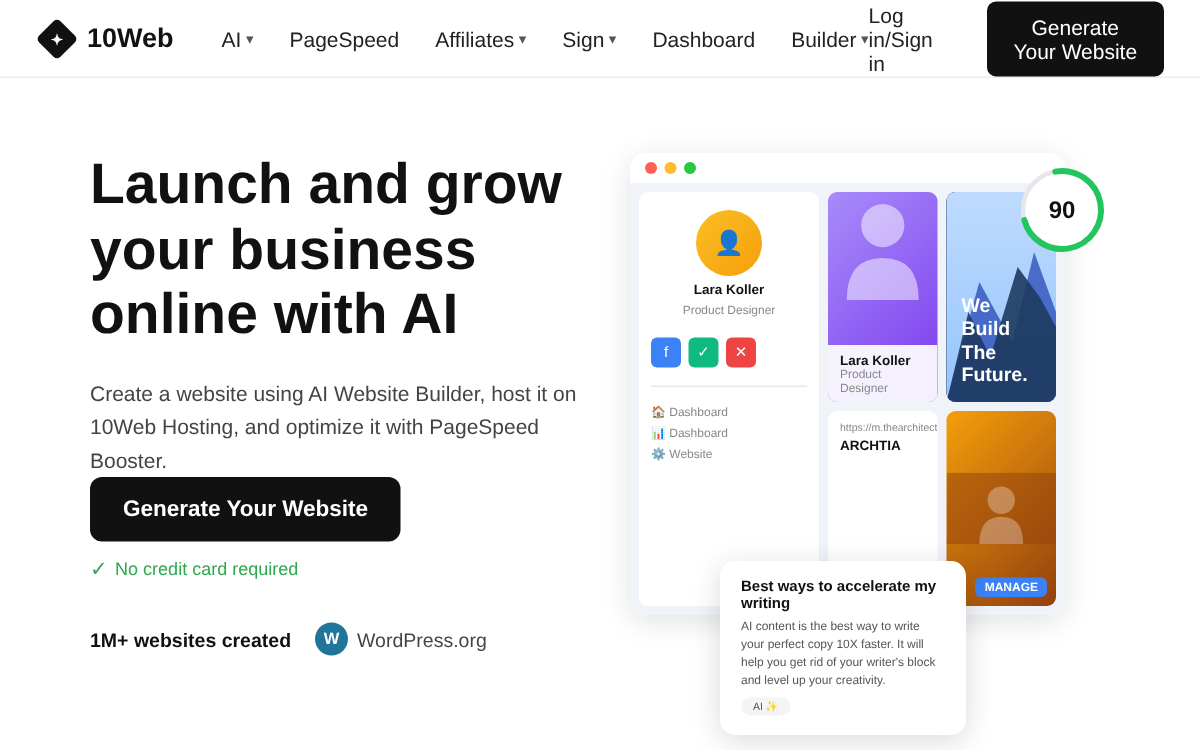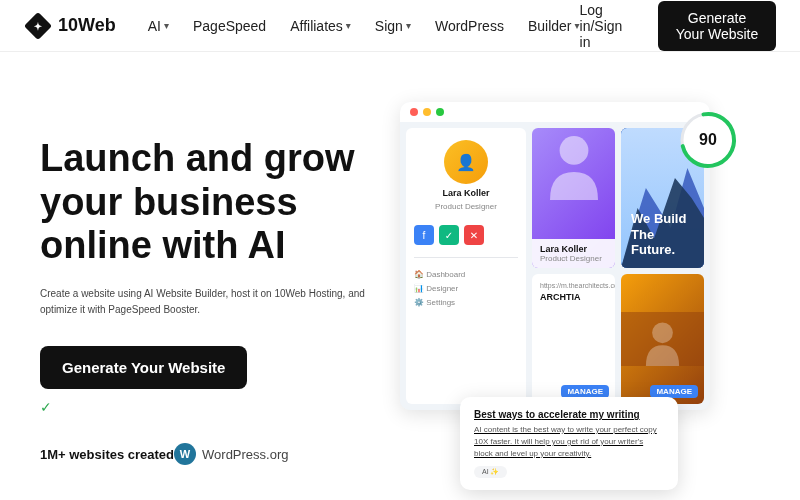--- a/index.html
+++ b/index.html
@@ -18,34 +18,34 @@
     .nav-link .caret { font-size: 10px; color: #555; }
     .nav-right { display: flex; align-items: center; gap: 28px; margin-left: auto; }
     .login-link { font-size: 14px; color: #222; cursor: pointer; }
     .cta-btn-nav {
       background: #111; color: #fff; border: none; border-radius: 6px;
       padding: 9px 16px; font-size: 14px; font-weight: 500; cursor: pointer;
     }
 
     
     .hero {
-      display: flex; align-items: center; padding: 40px 40px 0 40px;
+      display: flex; align-items: flex-start; padding: 40px 40px 0 60px;
       height: calc(500px - 52px); position: relative; overflow: hidden;
     }
     .hero-left { max-width: 340px; padding-top: 10px; flex-shrink: 0; }
     .hero-title { font-size: 38px; font-weight: 800; line-height: 1.15; color: #111; margin-bottom: 18px; }
-    .hero-subtitle { font-size: 10px; color: #444; line-height: 1.6; margin-bottom: 28px; }
+    .hero-subtitle { font-size: 14px; color: #444; line-height: 1.6; }
     .hero-cta {
       background: #111; color: #fff; border: none; border-radius: 8px;
       padding: 13px 22px; font-size: 15px; font-weight: 600; cursor: pointer;
       display: block; margin-bottom: 10px;
     }
     .no-cc { font-size: 12px; color: #2da84f; display: flex; align-items: center; gap: 5px; margin-bottom: 28px; }
     .check-icon { color: #2da84f; font-size: 14px; }
-    .bottom-badges { display: flex; align-items: center; }
+    .bottom-badges { display: flex; align-items: center; gap: 16px; }
     .badge-text { font-size: 13px; font-weight: 700; color: #111; }
     .wp-badge { display: flex; align-items: center; gap: 6px; font-size: 13px; color: #444; }
     .wp-logo-circle { width: 22px; height: 22px; border-radius: 50%; background: #21759b; display: flex; align-items: center; justify-content: center; }
     .wp-logo-circle span { color: #fff; font-size: 11px; font-weight: 900; }
 
     
     .hero-right {
       flex: 1; position: relative; margin-left: 20px; height: 100%;
     }
 
@@ -112,23 +112,22 @@
     .bc-name { font-size: 9px; font-weight: 700; color: #111; }
     .bc-manage {
       position: absolute; bottom: 6px; right: 6px;
       background: #3b82f6; color: #fff; border-radius: 4px;
       font-size: 8px; padding: 2px 6px; font-weight: 700;
     }
 
     
     .ai-card {
       position: absolute; bottom: 20px; left: 80px; z-index: 10;
-      background: #fff; border-radius: 10px; padding: 12px 14px; width: 218px;
+      background: #fff; border-radius: 10px; padding: 12px 14px; width: 164px;
       box-shadow: 0 4px 20px rgba(0,0,0,0.15);
-      text-decoration: underline;
     }
     .ai-title { font-size: 10px; font-weight: 700; color: #111; margin-bottom: 4px; }
     .ai-text { font-size: 8px; color: #555; line-height: 1.5; }
     .ai-chip {
       display: inline-block; background: #f3f4f6; border-radius: 20px;
       font-size: 7px; padding: 2px 8px; color: #555; margin-top: 4px;
     }
 
     
     .photo-bg-1 { background: linear-gradient(135deg, #a78bfa, #7c3aed); }
@@ -160,40 +159,41 @@
     </a>
     <a class="nav-link">
       <span>Affiliates</span>
       <span class="caret">▾</span>
     </a>
     <a class="nav-link">
       <span>Sign</span>
       <span class="caret">▾</span>
     </a>
     <a class="nav-link">
-      <span>WordPress</span>
+      <span>Dashboard</span>
     </a>
     <a class="nav-link">
       <span>Builder</span>
       <span class="caret">▾</span>
     </a>
   </div>
   <div class="nav-right">
     <span class="login-link">Log in/Sign in</span>
     <button class="cta-btn-nav">Generate Your Website</button>
   </div>
 </nav>
 
 <div class="hero">
   <div class="hero-left">
     <h1 class="hero-title">Launch and grow your business online with AI</h1>
     <p class="hero-subtitle">Create a website using AI Website Builder, host it on 10Web Hosting, and optimize it with PageSpeed Booster.</p>
     <button class="hero-cta">Generate Your Website</button>
     <div class="no-cc">
       <span class="check-icon">✓</span>
+      <span>No credit card required</span>
     </div>
     <div class="bottom-badges">
       <span class="badge-text">1M+ websites created</span>
       <div class="wp-badge">
         <div class="wp-logo-circle">
           <span>W</span>
         </div>
         <span>WordPress.org</span>
       </div>
     </div>
@@ -227,22 +227,22 @@
             <div class="side-sub">Product Designer</div>
           </div>
           <div class="side-icon-row">
             <div class="icon-sq icon-sq-b">f</div>
             <div class="icon-sq icon-sq-g">✓</div>
             <div class="icon-sq icon-sq-r">✕</div>
           </div>
           <div style="height:1px;background:#e5e7eb;margin:4px 0;"></div>
           <div style="font-size:8px;color:#888;display:flex;flex-direction:column;gap:5px;">
             <div>🏠 Dashboard</div>
-            <div>📊 Designer</div>
-            <div>⚙️ Settings</div>
+            <div>📊 Dashboard</div>
+            <div>⚙️ Website</div>
           </div>
         </div>
 
         <div class="hero-card photo-bg-1" style="position:relative;">
           <div class="person-silhouette">
             <svg viewBox="0 0 80 100" width="80" height="80" fill="rgba(255,255,255,0.5)">
               <circle cx="40" cy="28" r="18"></circle>
               <path d="M10 90 Q10 55 40 55 Q70 55 70 90 Z"></path>
             </svg>
           </div>

